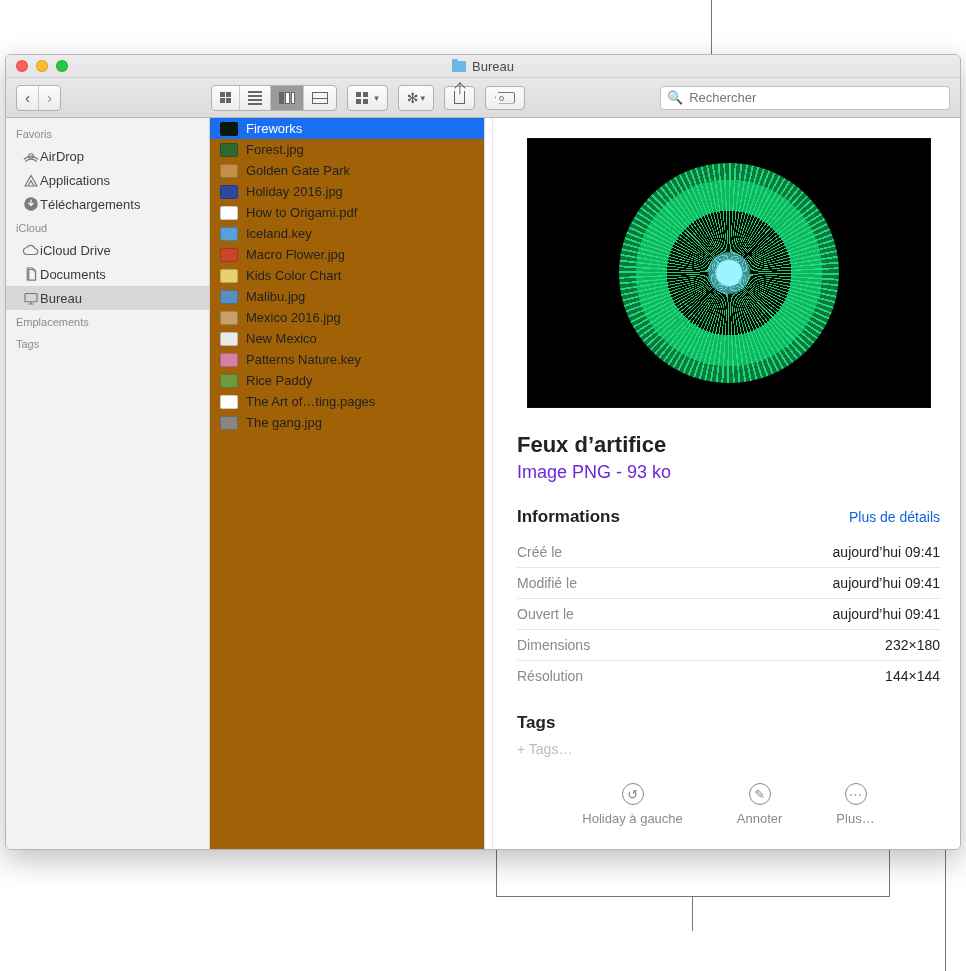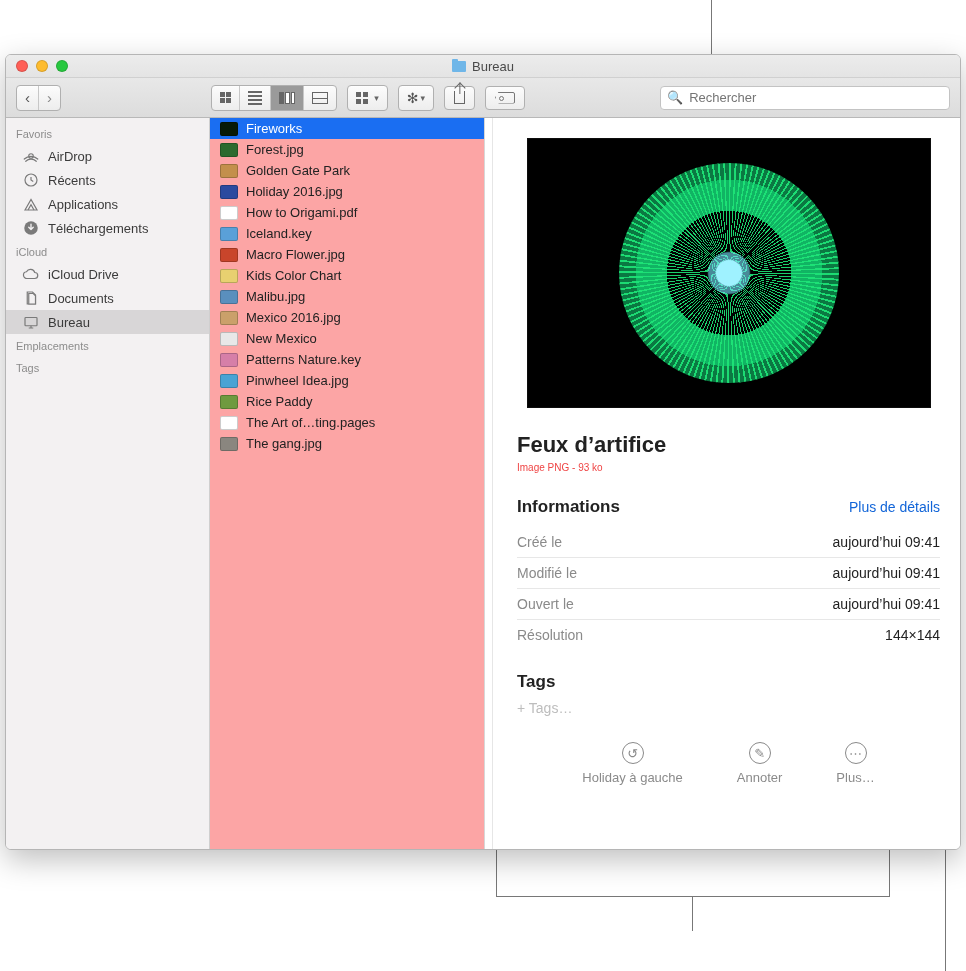--- a/index.html
+++ b/index.html
@@ -76,43 +76,43 @@
   .groupby-ico span{position:absolute;width:5px;height:5px;background:#666;}
   .groupby-ico span:nth-child(1){left:0;top:0;}
   .groupby-ico span:nth-child(2){left:7px;top:0;}
   .groupby-ico span:nth-child(3){left:0;top:7px;}
   .groupby-ico span:nth-child(4){left:7px;top:7px;}
   .groupby-wrap{display:flex;align-items:center;}
   
   .body { flex:1; display:flex; min-height:0; }
   .sidebar { width:204px; background:#f3f1f2; border-right:1px solid #cfcfcf; padding-top:4px;}
   .sb-section-title{ font-size:11px; color:#8c8c8c; padding:6px 10px 4px 10px;}
-  .sb-item{ display:flex; align-items:center; gap:8px; padding:3px 10px 3px 16px; font-size:13px; color:#3b3b3b; cursor:pointer;}
+  .sb-item{ display:flex; align-items:center; padding:3px 10px 3px 16px; font-size:13px; color:#3b3b3b; cursor:pointer;}
   .sb-item.selected{ background:#d8d6d7; }
   .sb-ficon{ width:18px; height:18px; display:flex;align-items:center;justify-content:center; color:#7a7a7a; flex:0 0 18px;}
   .sb-ficon svg{ width:18px;height:18px; }
   
-  .file-col { width:275px; border-right:1px solid #d7d7d7; background:#fca5a5; overflow:auto;}
+  .file-col { width:275px; border-right:1px solid #d7d7d7; background:#a16207; overflow:auto;}
   .file-row{ display:flex; align-items:center; gap:8px; height:21px; padding:0 10px; font-size:13px; color:#222; cursor:pointer; position:relative;}
   .file-row.selected{ background:#1a6ef2; color:#fff;}
   .file-row .status-dot{ width:9px;height:9px;border-radius:50%; background:#f1b43a; position:absolute; right:18px;}
   .fthumb{ width:18px;height:14px;background:#ddd;border-radius:2px;flex:0 0 18px;border:0.5px solid rgba(0,0,0,0.2);}
   .divider-col{ width:8px; background:#fff; border-right:1px solid #e6e6e6;}
   
   .preview { flex:1; background:#fff; padding:20px 20px 10px 24px; display:flex; flex-direction:column; overflow:auto;}
   .preview-image { width:404px; height:270px; background:#000; margin:0 auto; display:flex;align-items:center;justify-content:center; box-shadow:inset 0 0 0 1px rgba(255,255,255,0.05);}
   .firework{ width:220px;height:220px;border-radius:50%;
     background:
       radial-gradient(circle at 50% 50%, #9ff2ff 0 8%, rgba(120,230,255,0.6) 9% 13%, transparent 14%),
       repeating-conic-gradient(from 0deg, rgba(30,230,120,0.9) 0deg 1deg, transparent 1deg 3deg),
       radial-gradient(circle at 50% 50%, transparent 0 40%, rgba(18,200,110,0.9) 40% 60%, rgba(18,200,110,0.6) 60% 85%, transparent 86%);
     filter: blur(0.3px);
   }
   .pv-title{ font-size:22px; font-weight:700; margin-top:24px;}
-  .pv-sub{ font-size:10px; color:#ef4444; margin-top:4px;}
+  .pv-sub{ font-size:18px; color:#6d28d9; margin-top:4px;}
   .pv-sec-head{ display:flex;align-items:baseline;justify-content:space-between; margin-top:24px;gap:24px;}
   .pv-sec-title{ font-size:17px; font-weight:700;}
   .pv-more{ font-size:14px; color:#1265d8; cursor:pointer;}
   .info-table{ margin-top:10px;}
   .info-row{ display:flex; justify-content:space-between; padding:7px 0; border-bottom:1px solid #e7e7e7; font-size:14px;}
   .info-row:last-child{border-bottom:none;}
   .info-k{ color:#8a8a8a;}
   .info-v{ color:#222;}
   .tags-sec{ margin-top:22px;}
   .tags-title{ font-size:17px; font-weight:700;}
@@ -232,29 +232,20 @@
               <svg viewBox="0 0 24 24" fill="none" stroke="#7a7a7a" stroke-width="1.6">
                 <circle cx="12" cy="12" r="3"></circle>
                 <path d="M5 19a10 10 0 0 1 14 0M3 16a13 13 0 0 1 18 0" stroke-linecap="round"></path>
               </svg>
             </span>
             <span>AirDrop</span>
           </div>
           <div class="sb-item">
             <span class="sb-ficon">
               <svg viewBox="0 0 24 24" fill="none" stroke="#7a7a7a" stroke-width="1.6">
-                <circle cx="12" cy="12" r="8"></circle>
-                <path d="M12 8v4l3 2"></path>
-              </svg>
-            </span>
-            <span>Récents</span>
-          </div>
-          <div class="sb-item">
-            <span class="sb-ficon">
-              <svg viewBox="0 0 24 24" fill="none" stroke="#7a7a7a" stroke-width="1.6">
                 <path d="M4 20l8-14 8 14H4z"></path>
                 <path d="M8 20l4-7 4 7"></path>
               </svg>
             </span>
             <span>Applications</span>
           </div>
           <div class="sb-item">
             <span class="sb-ficon">
               <svg viewBox="0 0 24 24" fill="#7a7a7a">
                 <circle cx="12" cy="12" r="9" fill="#7a7a7a"></circle>
@@ -335,24 +326,20 @@
             <span class="fthumb" style="background: rgb(202, 160, 106);"></span>
             <span>Mexico 2016.jpg</span>
           </div>
           <div class="file-row">
             <span class="fthumb" style="background: rgb(232, 232, 232);"></span>
             <span>New Mexico</span>
           </div>
           <div class="file-row">
             <span class="fthumb" style="background: rgb(214, 127, 168);"></span>
             <span>Patterns Nature.key</span>
-          </div>
-          <div class="file-row">
-            <span class="fthumb" style="background: rgb(74, 163, 212);"></span>
-            <span>Pinwheel Idea.jpg</span>
           </div>
           <div class="file-row">
             <span class="fthumb" style="background: rgb(111, 154, 63);"></span>
             <span>Rice Paddy</span>
           </div>
           <div class="file-row">
             <span class="fthumb" style="background: rgb(255, 255, 255);"></span>
             <span>The Art of…ting.pages</span>
           </div>
           <div class="file-row">
@@ -380,20 +367,24 @@
             </div>
             <div class="info-row">
               <span class="info-k">Modifié le</span>
               <span class="info-v">aujourd’hui 09:41</span>
             </div>
             <div class="info-row">
               <span class="info-k">Ouvert le</span>
               <span class="info-v">aujourd’hui 09:41</span>
             </div>
             <div class="info-row">
+              <span class="info-k">Dimensions</span>
+              <span class="info-v">232×180</span>
+            </div>
+            <div class="info-row">
               <span class="info-k">Résolution</span>
               <span class="info-v">144×144</span>
             </div>
           </div>
 
         <div class="tags-sec">
           <div class="tags-title">Tags</div>
           <div class="tags-add">+ Tags…</div>
         </div>
 

